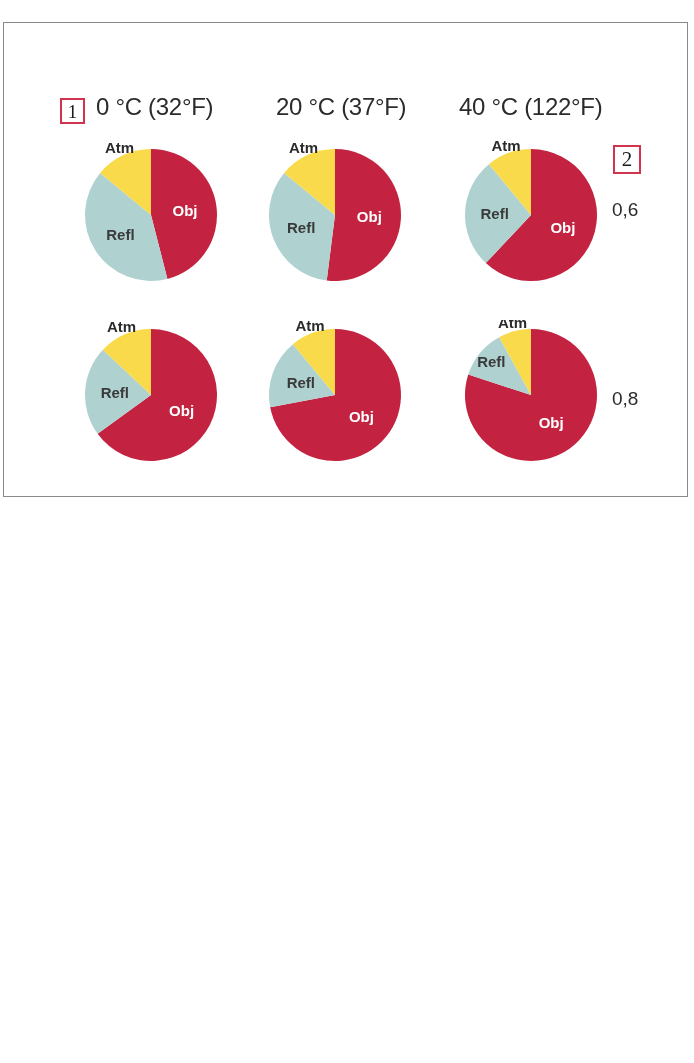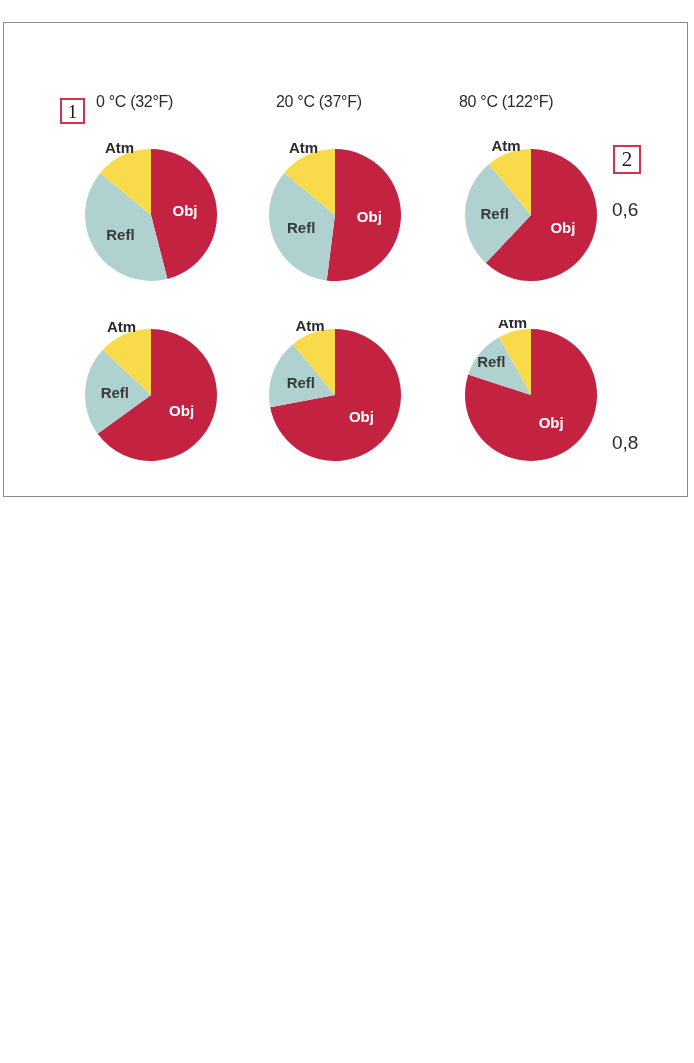--- a/index.html
+++ b/index.html
@@ -53,40 +53,40 @@
     width: 28px;
     height: 29px;
     font-size: 21px;
   }
 
   
   .col-header {
     position: absolute;
     top: 70px;
     font-family: "Liberation Sans", sans-serif;
-    font-size: 16px;
+    font-size: 24px;
     letter-spacing: -0.3px;
     color: #2b2b2b;
     white-space: nowrap;
     font-weight: 400;
   }
   #header-col-0 { left: 92px; }
   #header-col-1 { left: 272px; }
   #header-col-2 { left: 455px; }
 
   
   .row-label {
     position: absolute;
     font-family: "Liberation Sans", sans-serif;
     font-size: 19px;
     color: #2b2b2b;
     white-space: nowrap;
   }
   #rowlabel-0 { left: 608px; top: 176px; text-align: center; }
-  #rowlabel-1 { left: 608px; top: 365px; margin-top: 44px; }
+  #rowlabel-1 { left: 608px; top: 365px; }
 
   
   .pie-cell {
     position: absolute;
     width: 150px;
     height: 150px;
   }
   .pie-cell svg { display: block; width: 150px; height: 150px; }
 
   #pie-r0c0 { left: 72px;  top: 117px; }
@@ -118,21 +118,21 @@
 </head>
 <body>
 
 <div id="figure-frame">
 
   <div class="callout" id="callout-1">1</div>
   <div class="callout" id="callout-2">2</div>
 
   <div class="col-header" id="header-col-0">0 °C (32°F)</div>
   <div class="col-header" id="header-col-1">20 °C (37°F)</div>
-  <div class="col-header" id="header-col-2">80 °C (122°F)</div>
+  <div class="col-header" id="header-col-2">40 °C (122°F)</div>
 
   <div class="row-label" id="rowlabel-0">0,6</div>
   <div class="row-label" id="rowlabel-1">0,8</div>
 
   <div class="pie-cell" id="pie-r0c0">
       <svg viewBox="0 0 150 150">
         <path d="M 75 75 L 75 9 A 66 66 0 0 1 91.41353255288043 138.92648863448966 Z" fill="#C32240"></path>
         <path d="M 75 75 L 91.41353255288043 138.92648863448966 A 66 66 0 0 1 24.146125976797926 32.93001667658646 Z" fill="#AFD2D1"></path>
         <path d="M 75 75 L 24.146125976797926 32.93001667658646 A 66 66 0 0 1 74.99999999999999 9 Z" fill="#F9DA4A"></path>
         <text x="109.0" y="75.7" text-anchor="middle" class="slice-label-inside">Obj</text>

